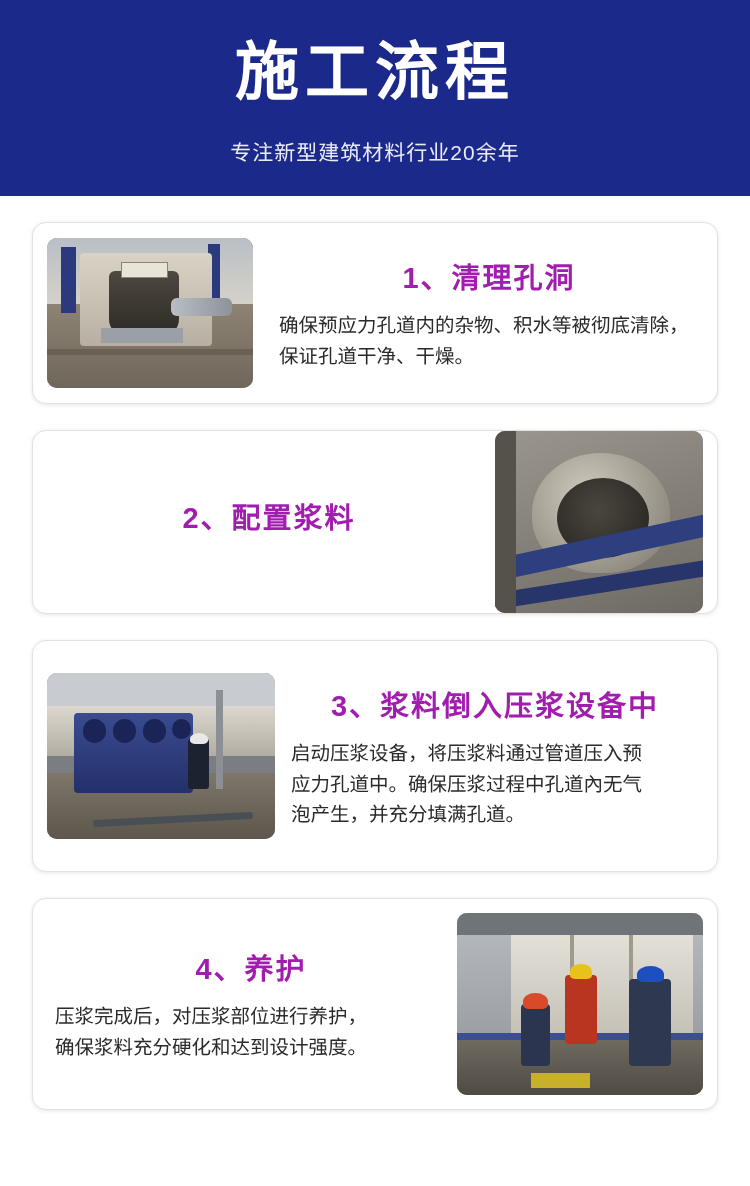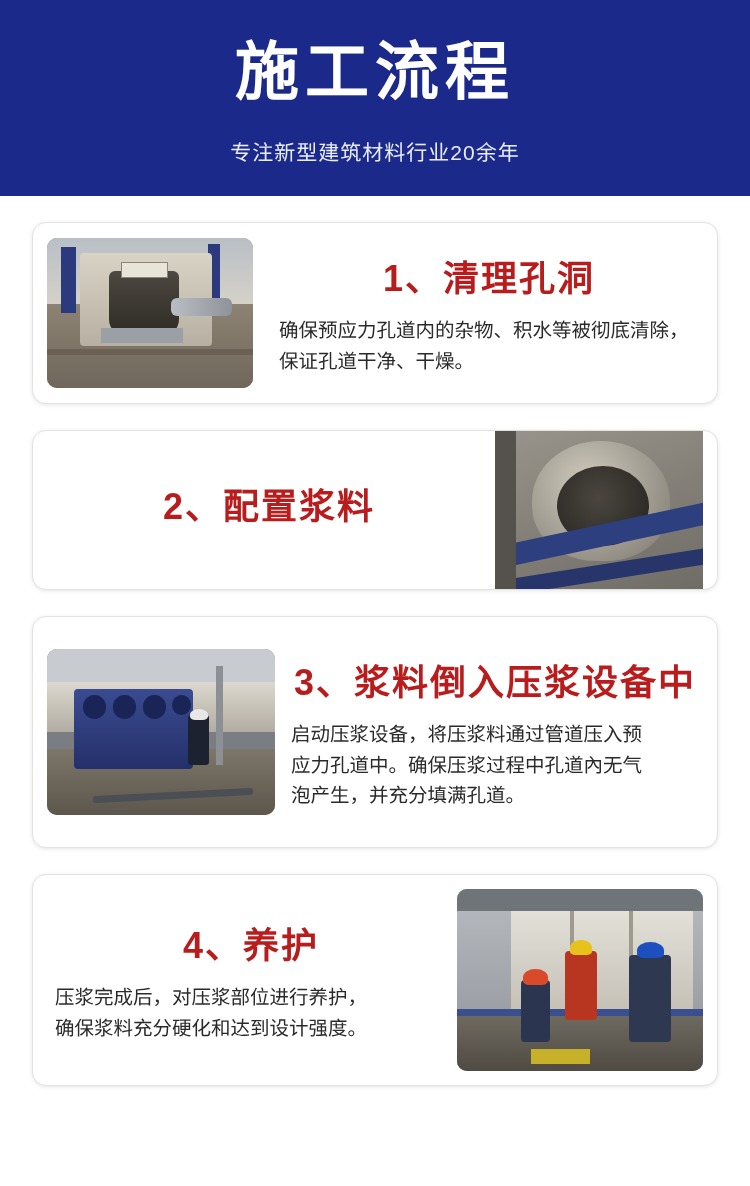--- a/index.html
+++ b/index.html
@@ -53,21 +53,21 @@
     border: 1px solid #e2e2e2;
     border-radius: 14px;
     box-shadow: 0 1px 4px rgba(0,0,0,0.10);
     box-sizing: border-box;
     overflow: hidden;
     display: flex;
     align-items: center;
     margin-bottom: 26px;
   }
   .step-1 { height: 182px; }
-  .step-2 { height: 160px; }
+  .step-2 { height: 184px; }
   .step-3 { height: 232px; }
   .step-4 { height: 212px; }
 
   .step-card.img-left  { flex-direction: row; }
   .step-card.img-right { flex-direction: row-reverse; }
 
   .photo {
     flex: 0 0 auto;
     border-radius: 10px;
     overflow: hidden;
@@ -86,22 +86,22 @@
     display: flex;
     flex-direction: column;
     justify-content: center;
   }
   .step-1 .text-col { padding-left: 26px; padding-right: 18px; }
   .step-2 .text-col { padding-left: 22px; padding-right: 12px; }
   .step-3 .text-col { padding-left: 16px; padding-right: 18px; }
   .step-4 .text-col { padding-left: 22px; padding-right: 10px; }
 
   .step-title {
-    color: #b91c1c;
-    font-size: 36px;
+    color: #a21caf;
+    font-size: 29px;
     font-weight: bold;
     letter-spacing: 2px;
     margin-bottom: 14px;
     white-space: nowrap;
   }
   .t-center { text-align: center; }
 
   .step-desc {
     color: #2a2a2a;
     font-size: 19.5px;

